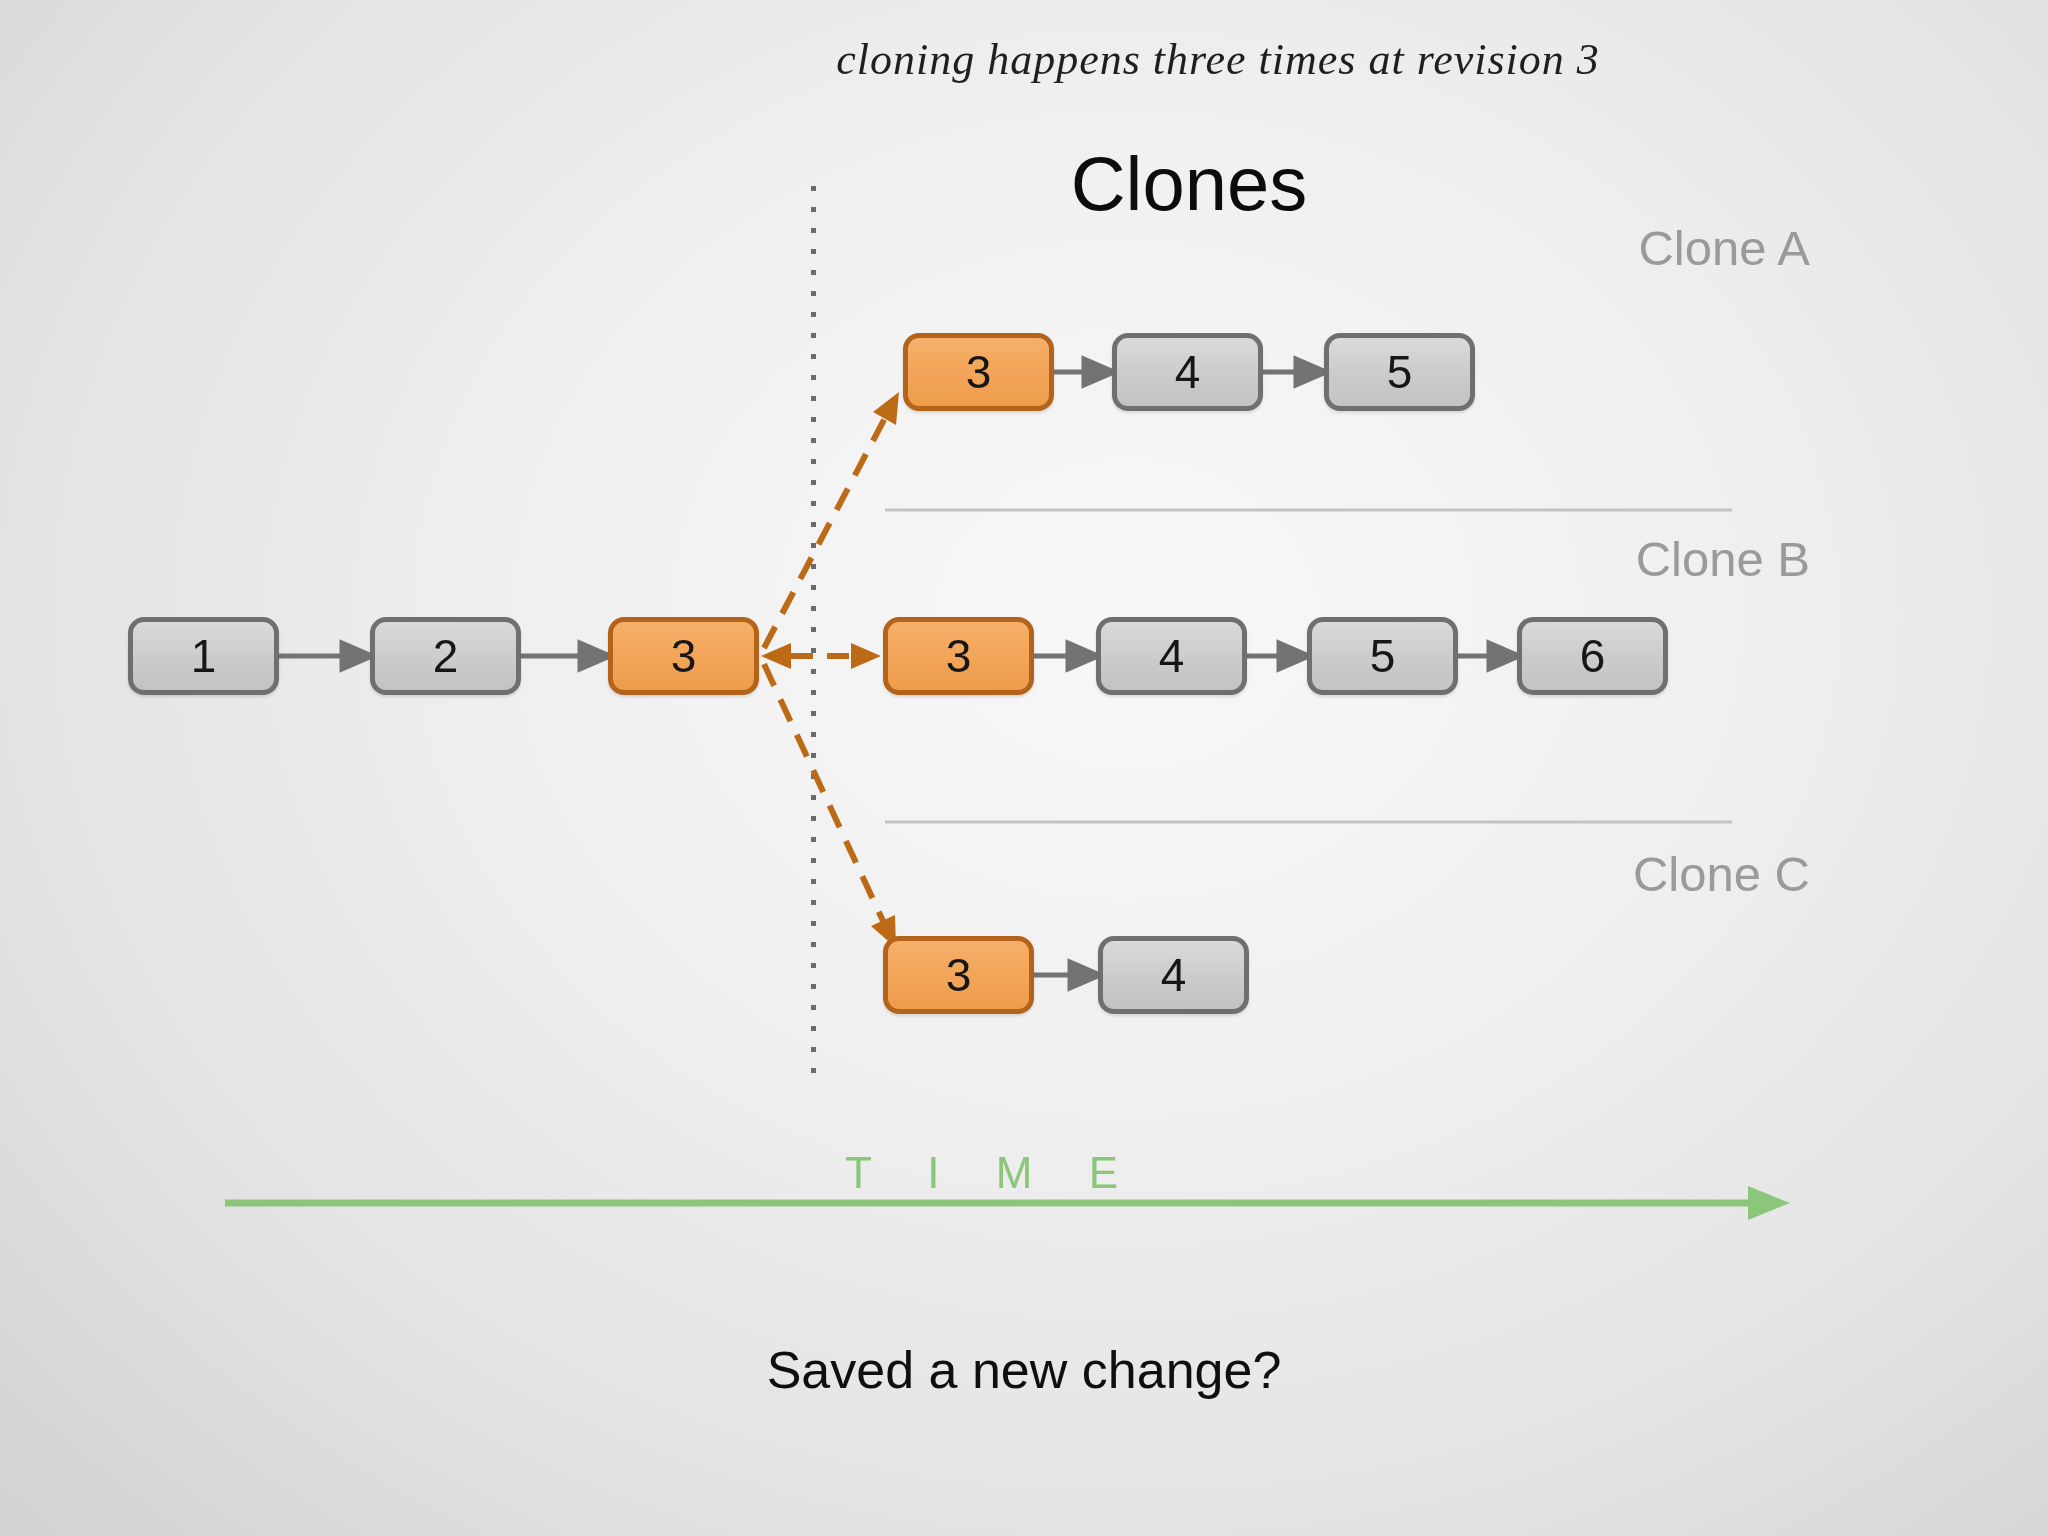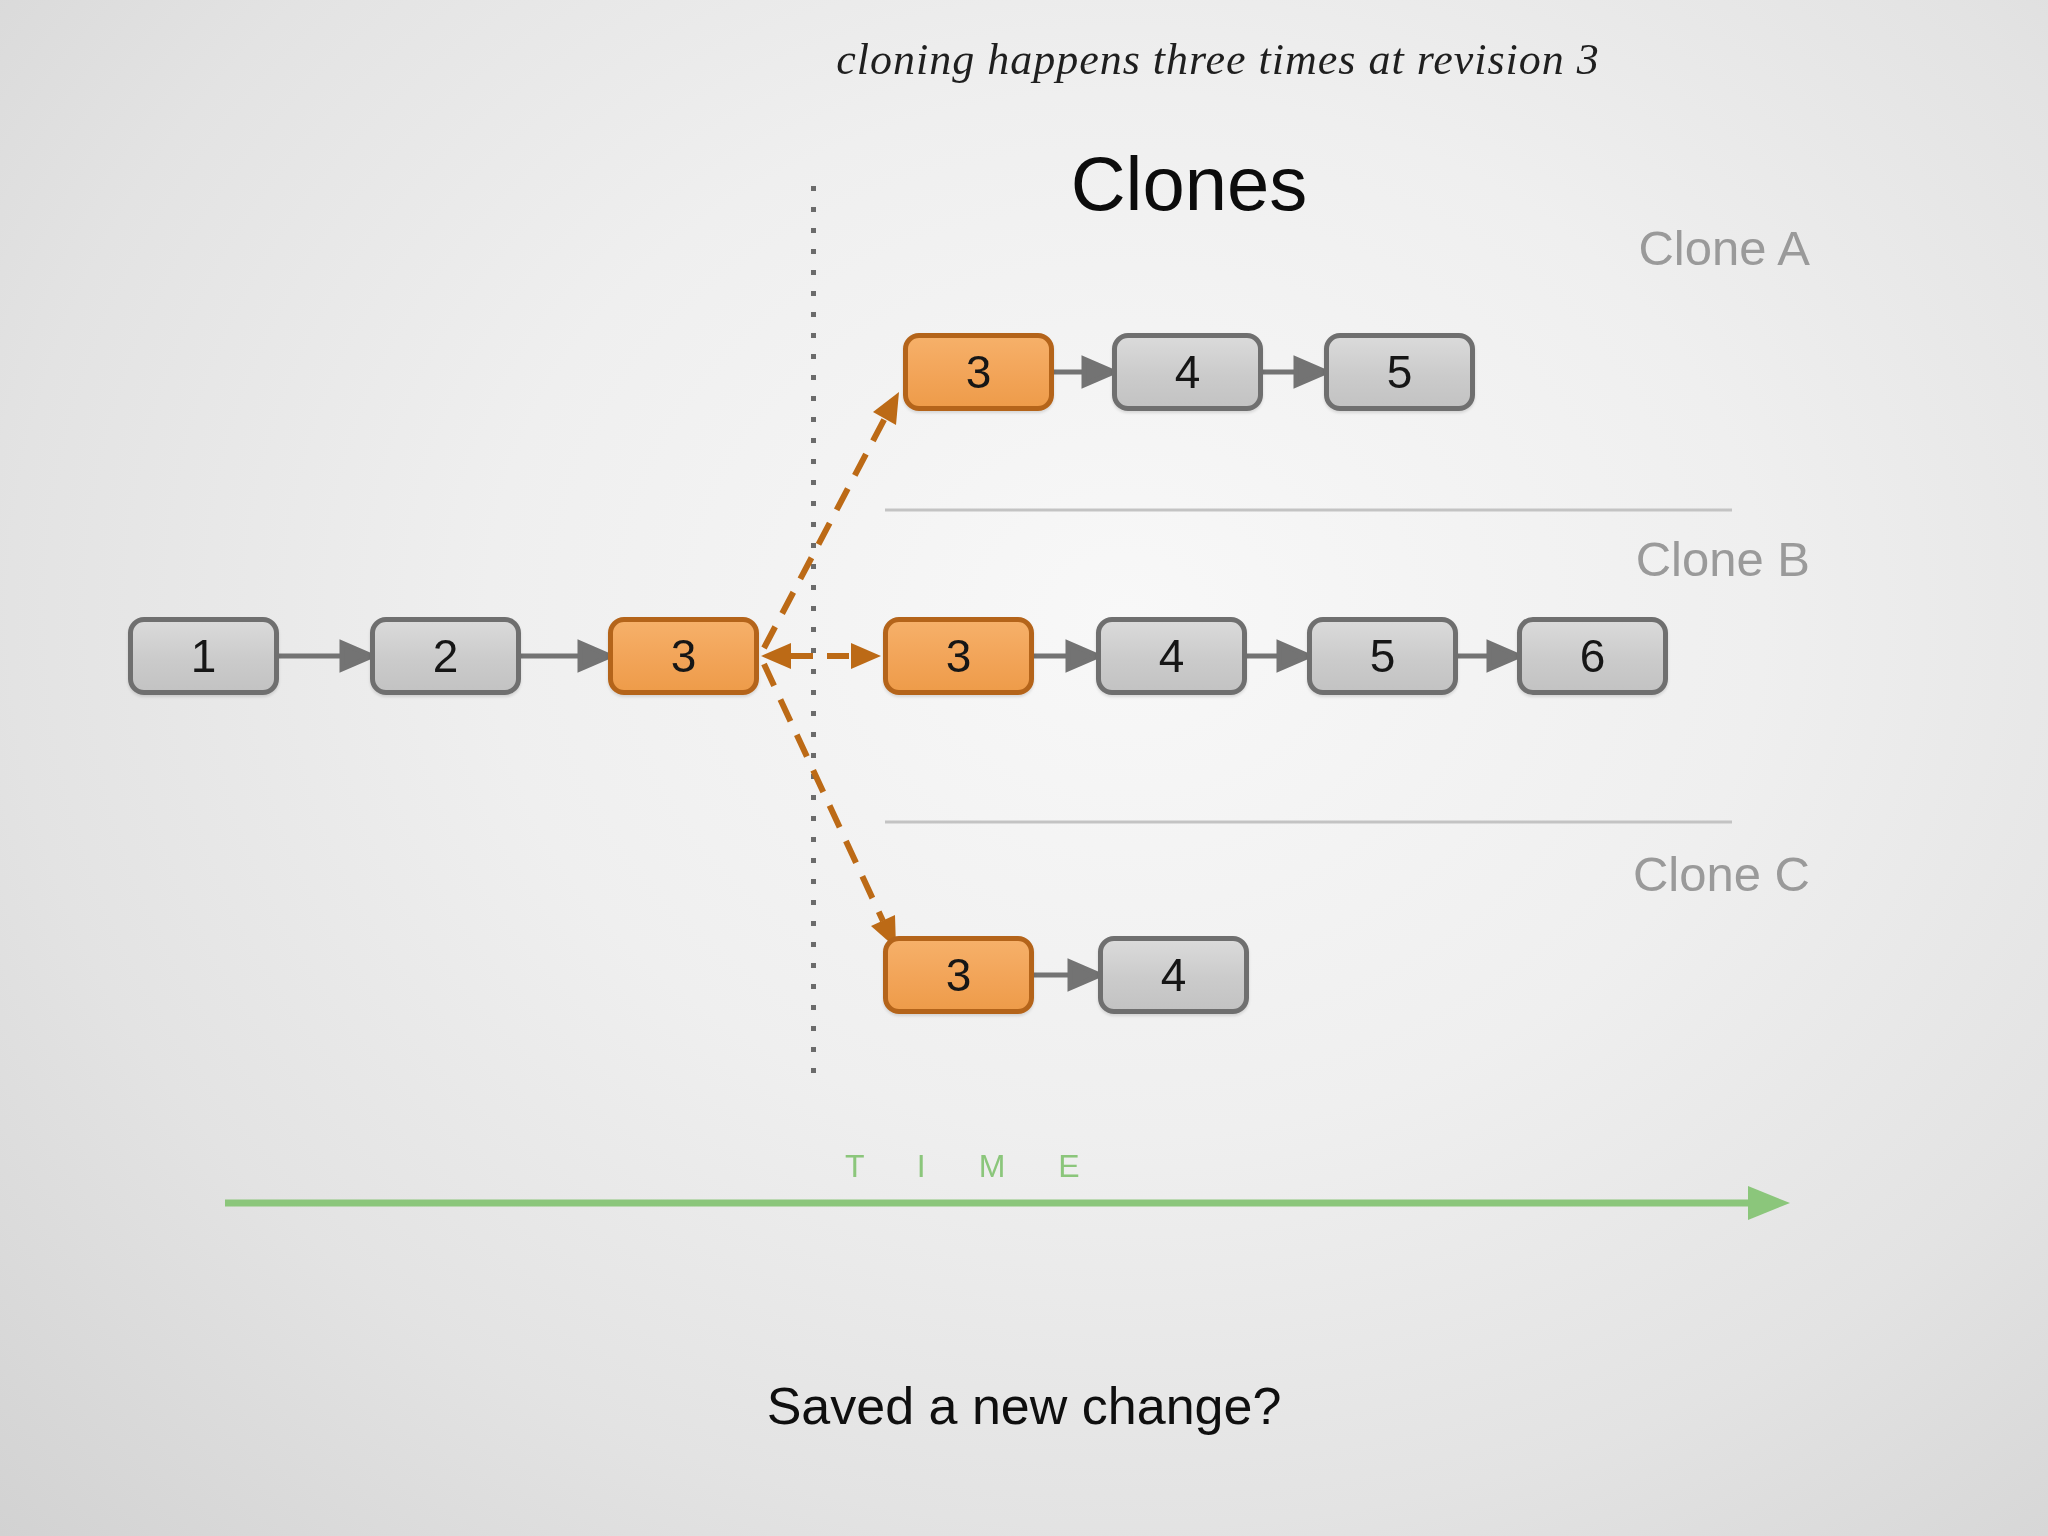--- a/index.html
+++ b/index.html
@@ -40,25 +40,25 @@
     font-size:46px;color:#161616;
     box-shadow:0 2px 3px rgba(0,0,0,0.12);
   }
   .node.orange{
     border-color:#b4641a;
     background:linear-gradient(180deg,#f6b069 0%,#f2a458 55%,#ee9c4a 100%);
   }
 
   .time-label{
     left:845px;top:1148px;
-    font-size:32px;letter-spacing:22px;color:#8bc67b;white-space:nowrap;
+    font-size:44px;letter-spacing:22px;color:#8bc67b;white-space:nowrap;
   }
   .footer-title{
     left:524px;top:1340px;width:1000px;text-align:center;
-    font-size:52px;color:#0f0f0f;white-space:nowrap;margin-top:36px;
+    font-size:52px;color:#0f0f0f;white-space:nowrap;
   }
   .footer-subtitle{
     left:324px;top:1402px;width:1400px;text-align:center;
     font-size:38px;color:#6f6f6f;white-space:nowrap;
   }
 </style>
 </head>
 <body>
 
 <div class="canvas">

